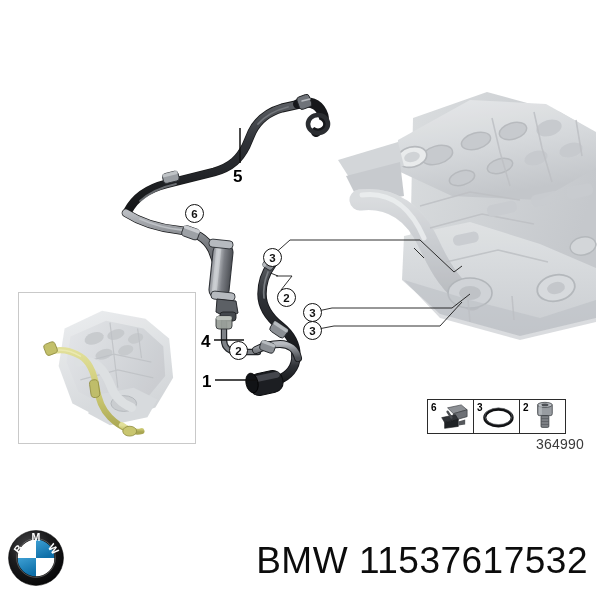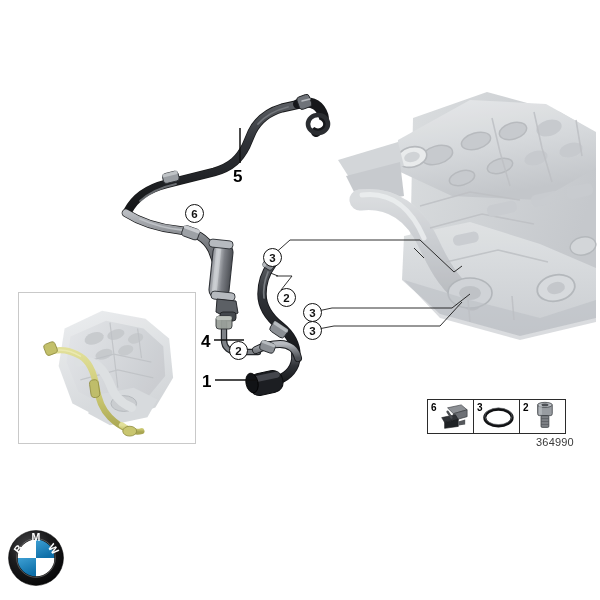--- a/index.html
+++ b/index.html
@@ -40,21 +40,21 @@
     flex:1 1 0;position:relative;border-right:1px solid #2b2b2b;
     box-sizing:border-box;overflow:hidden;
   }
   #legend-box .cell:last-child{border-right:none;}
   #legend-box .cell .num{
     position:absolute;left:3px;top:3px;font-size:10px;font-weight:bold;color:#000;
     line-height:1;z-index:3;
   }
   #legend-box .cell .art{position:absolute;inset:0;}
   #legend-code{
-    position:absolute;left:536px;top:436px;font-size:11px;color:#3a3a3a;
+    position:absolute;left:536px;top:436px;font-size:14px;color:#3a3a3a;
     letter-spacing:.2px;
   }
 
   
   #footer{position:absolute;left:0;top:524px;width:600px;height:76px;}
   #bmw-logo{position:absolute;left:8px;top:6px;width:56px;height:56px;}
   #part-number{
     position:absolute;right:12px;top:16px;
     font-size:37px;color:#0c0c0c;letter-spacing:0.5px;white-space:nowrap;
     font-family:"Liberation Sans", sans-serif;
@@ -413,15 +413,16 @@
       </g>
       <circle cx="50" cy="50" r="34.5" fill="none" stroke="#efefef" stroke-width="1.1" opacity="0.5"></circle>
       <circle cx="50" cy="50" r="49" fill="none" stroke="#000" stroke-width="1"></circle>
       <g fill="#ffffff" font-family="'Liberation Sans', sans-serif" font-weight="bold" font-size="19">
         <text x="24" y="38" transform="rotate(-53 24 38)" text-anchor="middle">B</text>
         <text x="50" y="20" text-anchor="middle">M</text>
         <text x="76" y="38" transform="rotate(53 76 38)" text-anchor="middle">W</text>
       </g>
     </svg>
 
+    <div id="part-number">BMW 11537617532</div>
   </div>
 
 </div>
 
 </body></html>

